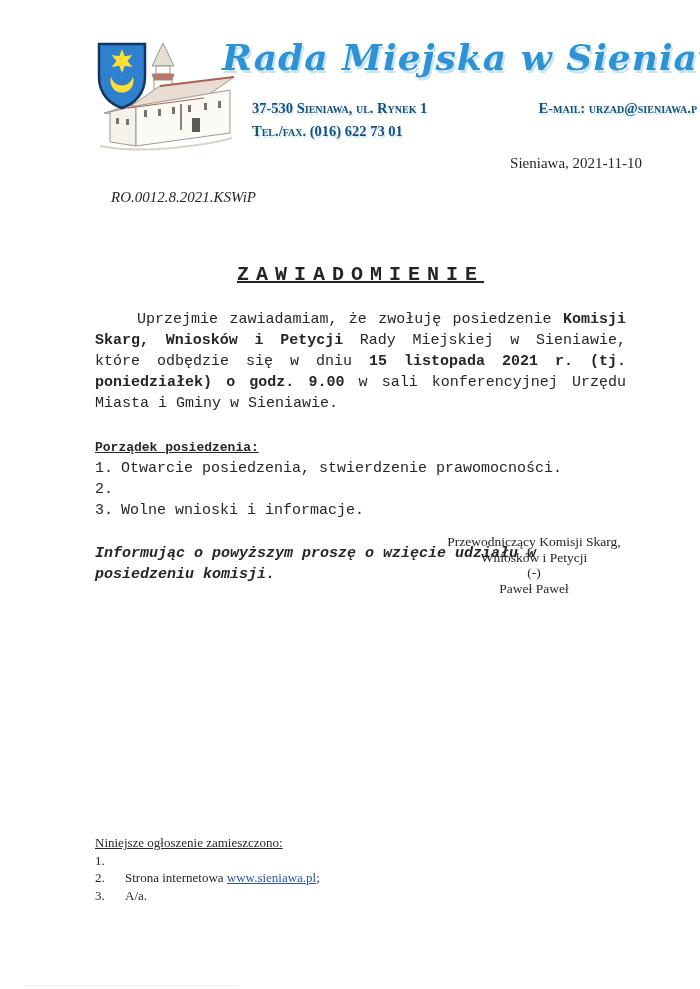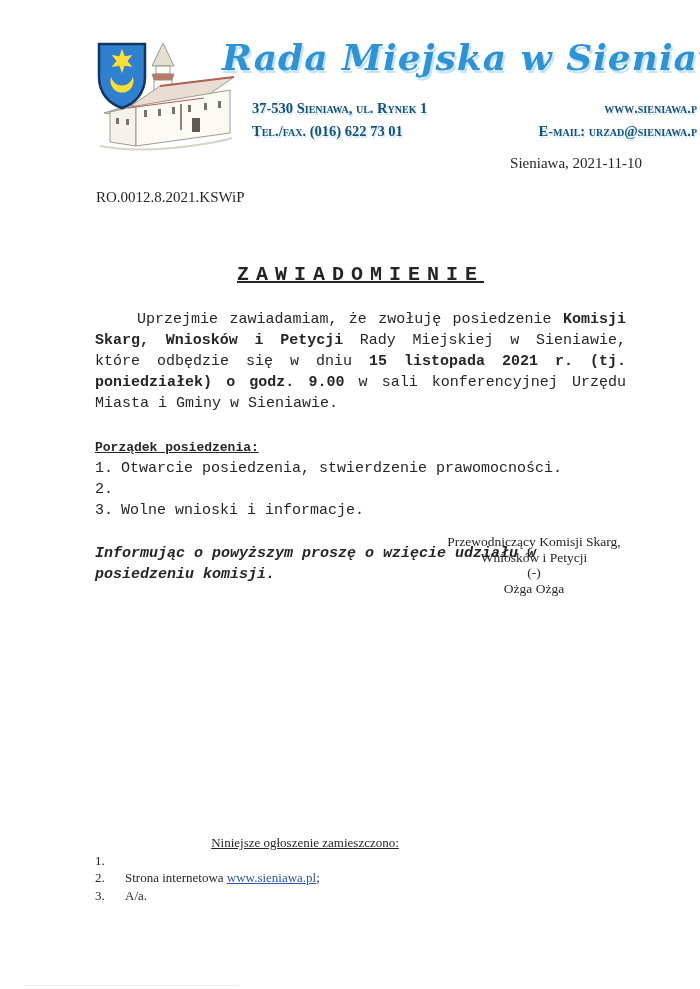--- a/index.html
+++ b/index.html
@@ -45,22 +45,23 @@
 
   
   .dateline {
     position: absolute;
     left: 0; right: 58px; top: 155px;
     text-align: right;
     font-size: 15px;
   }
   .refno {
     position: absolute;
-    left: 96px; top: 189px;
+    left: 111px; top: 189px;
     font-size: 15px;
+    font-style: italic;
   }
 
   
   main {
     position: absolute;
     left: 95px; top: 258px;
     width: 531px;
     font-size: 15px;
     line-height: 21px;
     font-family: Liberation Mono, monospace;
@@ -104,21 +105,21 @@
   }
 
   
   footer {
     position: absolute;
     left: 95px; top: 834px;
     width: 420px;
     font-size: 13px;
     line-height: 17.5px;
   }
-  .footer-heading { text-decoration: underline; text-align: center; }
+  .footer-heading { text-decoration: underline; }
   .footer-item { display: flex; }
   .footer-item .num { flex: 0 0 30px; }
   .site-link { color: #2d55a8; text-decoration: underline; cursor: pointer; }
 
   .scan-artifact {
     position: absolute;
     left: 24px; top: 985px;
     width: 215px; height: 1px;
     background: #ececec;
   }
@@ -171,21 +172,20 @@
     </svg>
   </div>
 
   <div class="org-title">Rada Miejska w Sieniawie</div>
 
   <div class="contact contact-left">
     <div>37-530 Sieniawa, ul. Rynek 1</div>
     <div>Tel./fax. (016) 622 73 01</div>
   </div>
   <div class="contact contact-right">
-    <div>www.sieniawa.p</div>
     <div>E-mail: urzad@sieniawa.p</div>
   </div>
 
   <div class="dateline">Sieniawa, 2021-11-10</div>
 
   <div class="refno">RO.0012.8.2021.KSWiP</div>
 
   <main>
     <h1 class="notice-title">ZAWIADOMIENIE</h1>
 
@@ -207,21 +207,21 @@
       </div>
     </div>
 
     <p class="closing">Informując o powyższym proszę o wzięcie udziału w posiedzeniu komisji.</p>
   </main>
 
   <div class="signature">
     <div>Przewodniczący Komisji Skarg,</div>
     <div>Wniosków i Petycji</div>
     <div>(-)</div>
-    <div>Ożga Ożga</div>
+    <div>Paweł Paweł</div>
   </div>
 
   <footer>
     <div class="footer-heading">Niniejsze ogłoszenie zamieszczono:</div>
     <div class="footer-item">
       <span class="num">1.</span>
     </div>
     <div class="footer-item">
       <span class="num">2.</span>
       <span><span>Strona internetowa </span><a class="site-link">www.sieniawa.pl</a><span>;</span></span>

